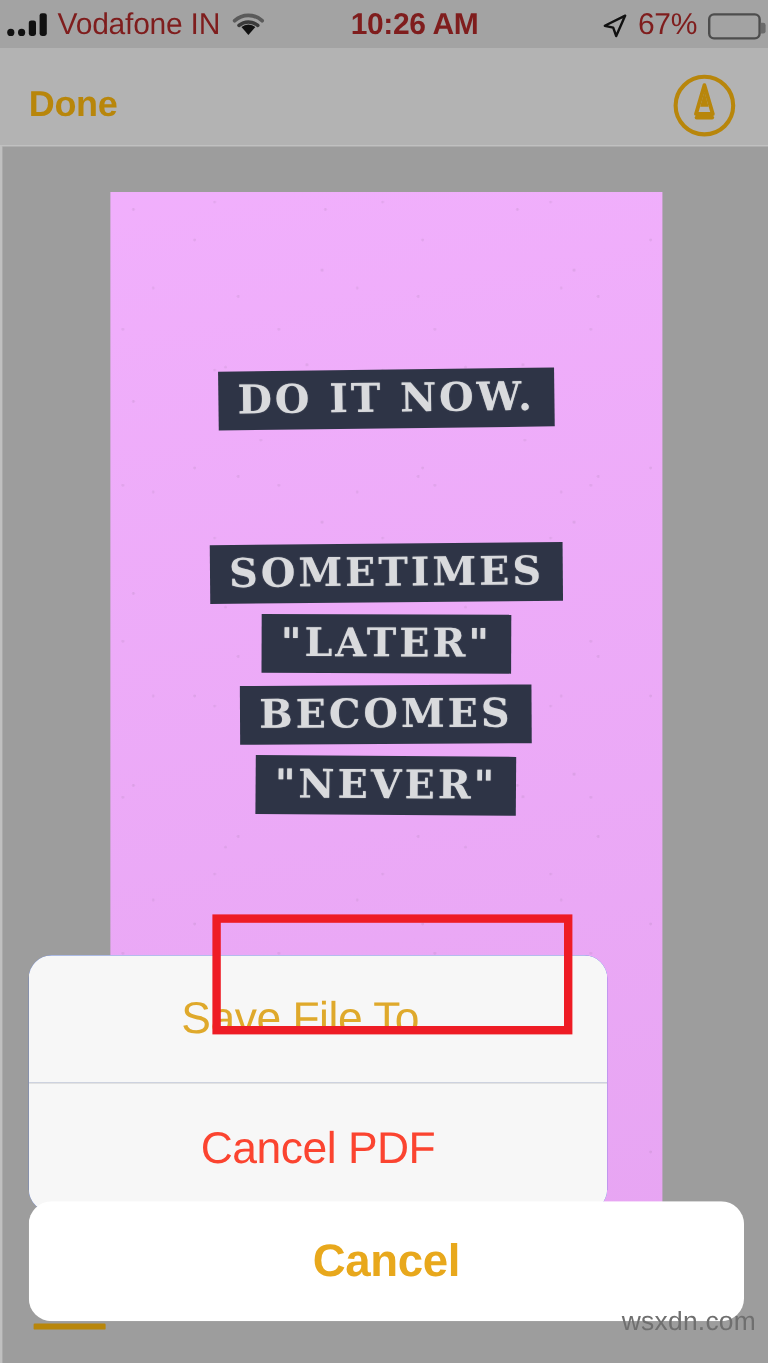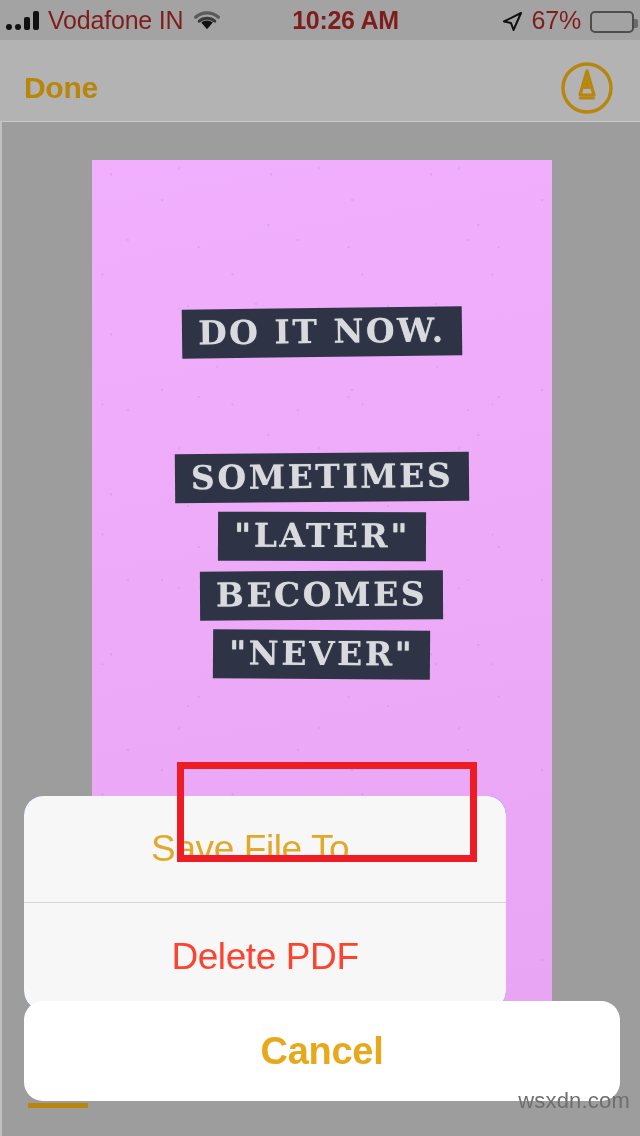--- a/index.html
+++ b/index.html
@@ -225,21 +225,21 @@
       <span class="poster-line l3">"LATER"</span>
       <span class="poster-line l4">BECOMES</span>
       <span class="poster-line l5">"NEVER"</span>
     </div>
   </div>
   <div id="hidden-toolbar-sliver"></div>
 </div>
 
 <div id="action-sheet">
   <div class="sheet-btn" id="btn-save-file">Save File To...</div>
-  <div class="sheet-btn" id="btn-delete-pdf">Delete PDF</div>
+  <div class="sheet-btn" id="btn-delete-pdf">Cancel PDF</div>
 </div>
 
 <div id="cancel-sheet">
   <div id="btn-cancel">Cancel</div>
 </div>
 
 <div id="annotation-box"></div>
 
 <div id="watermark">wsxdn.com</div>
 

